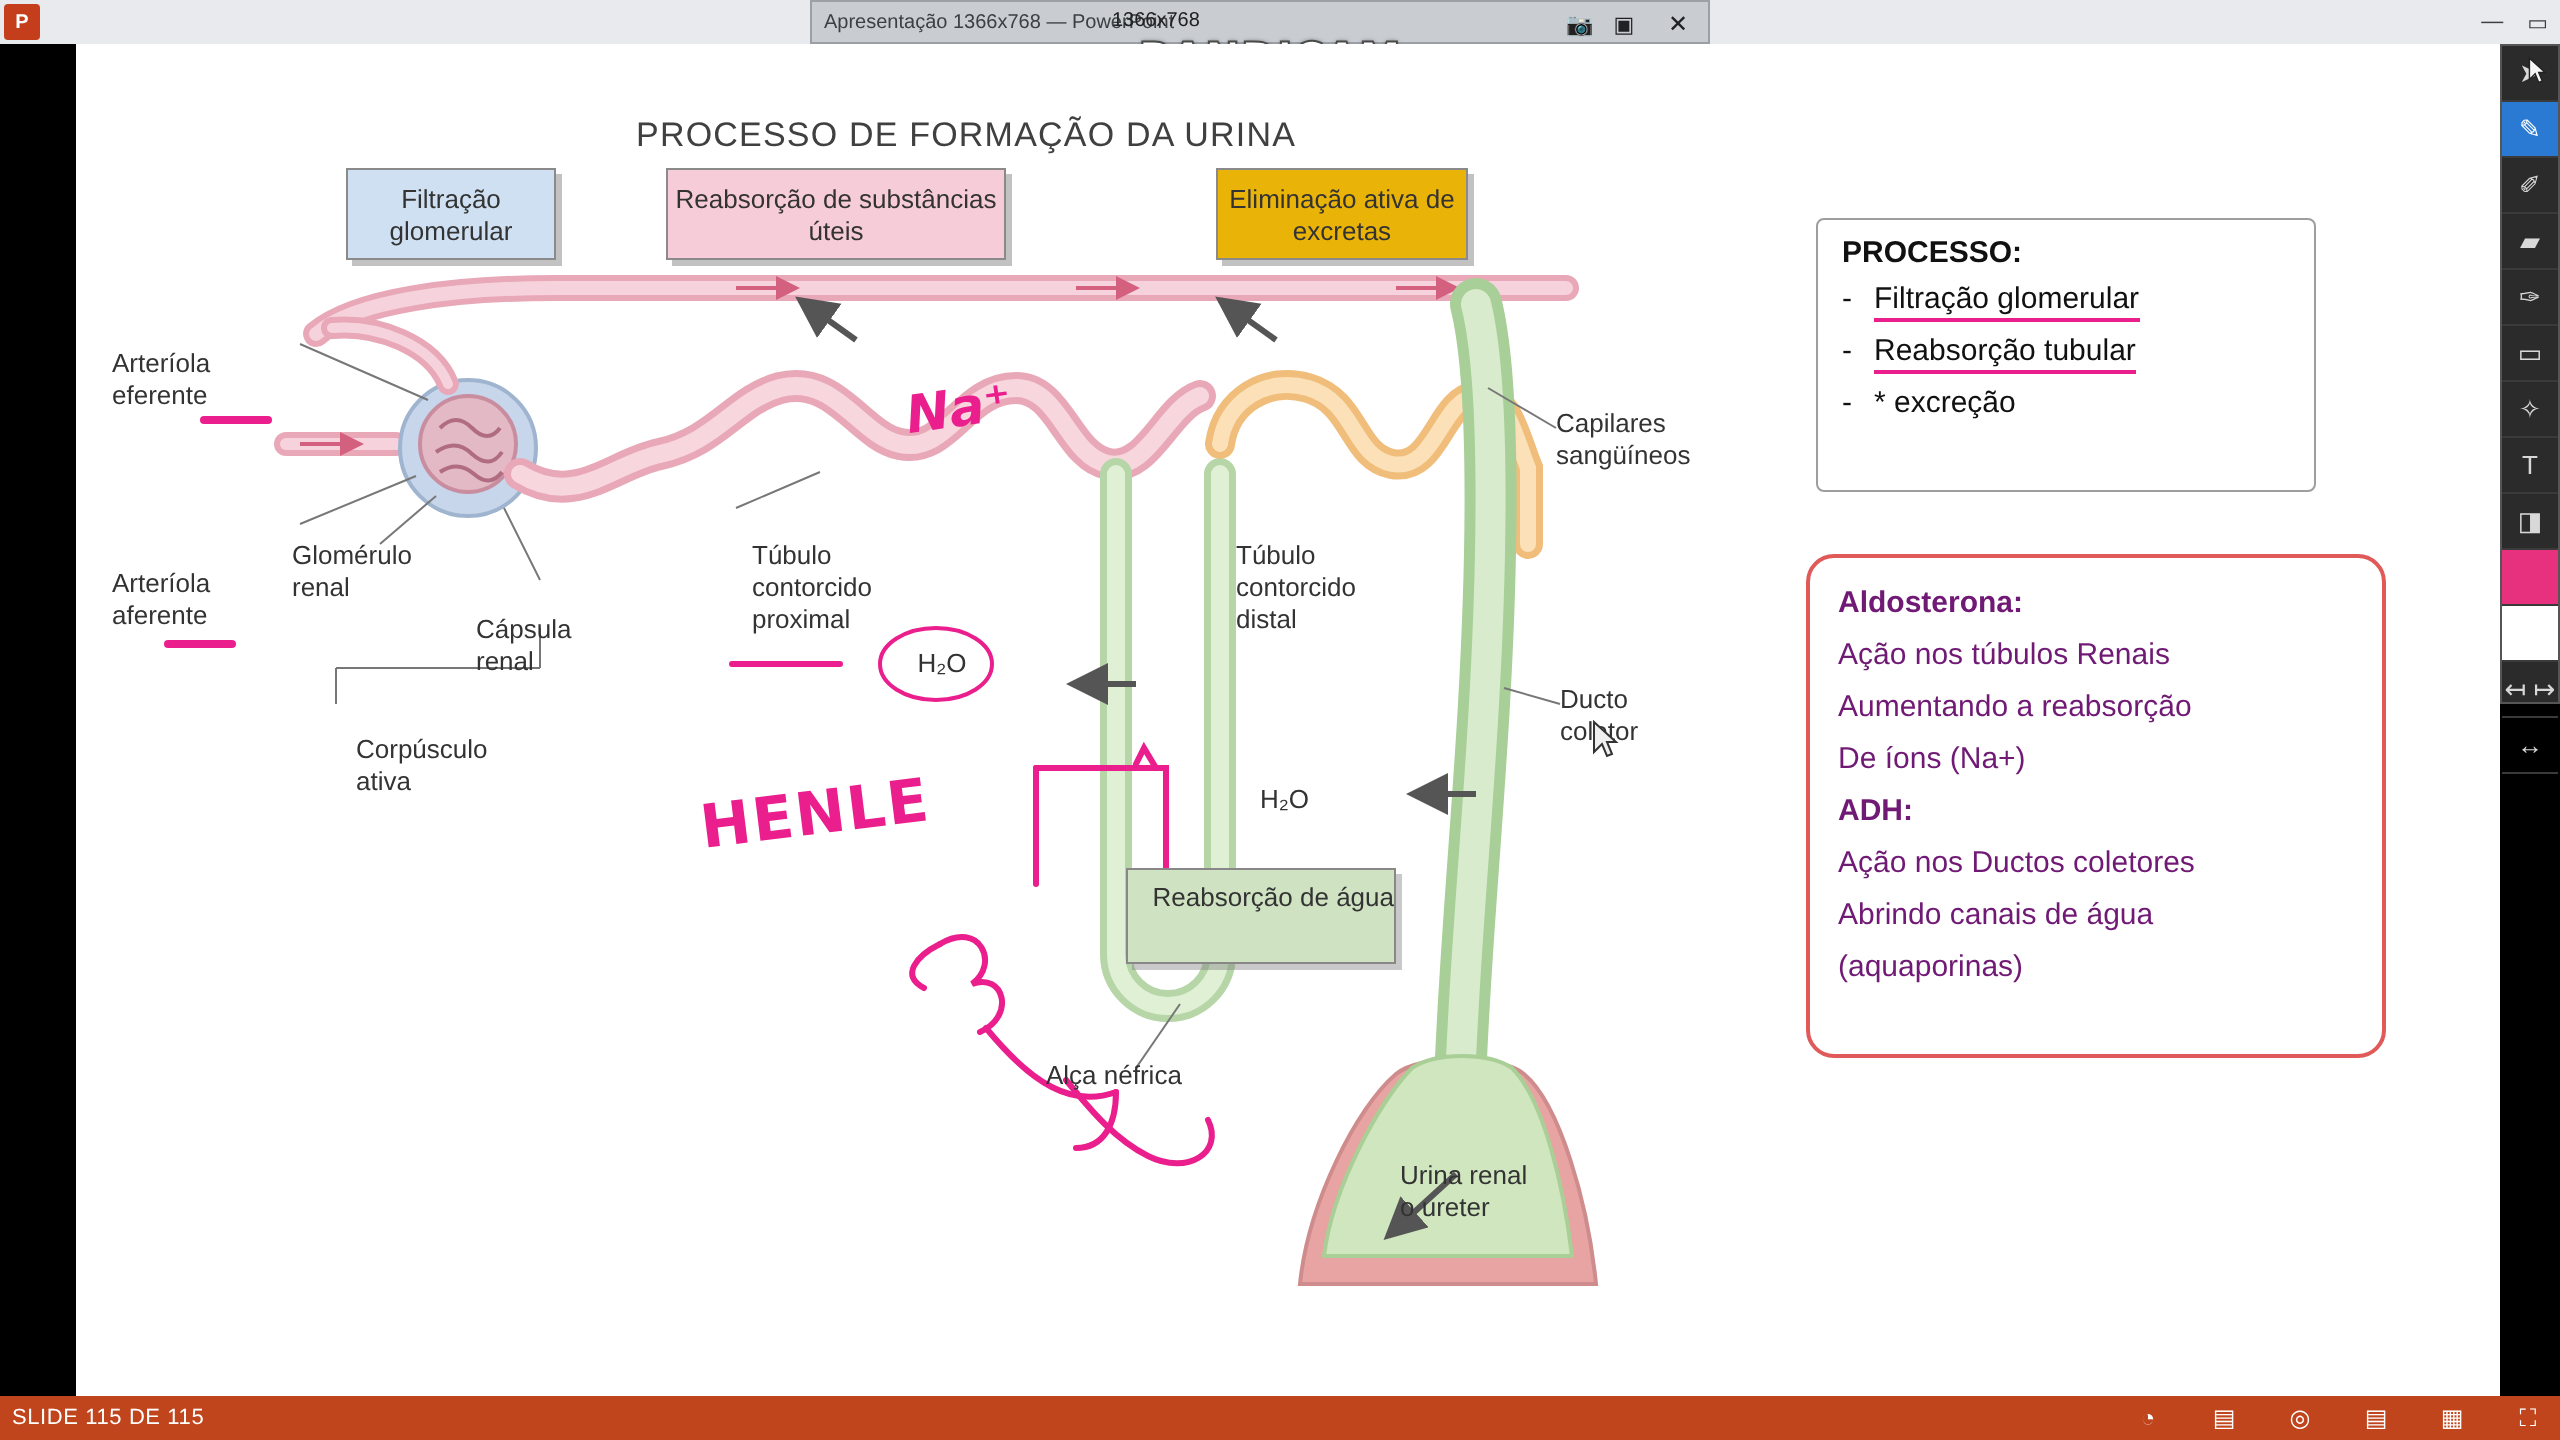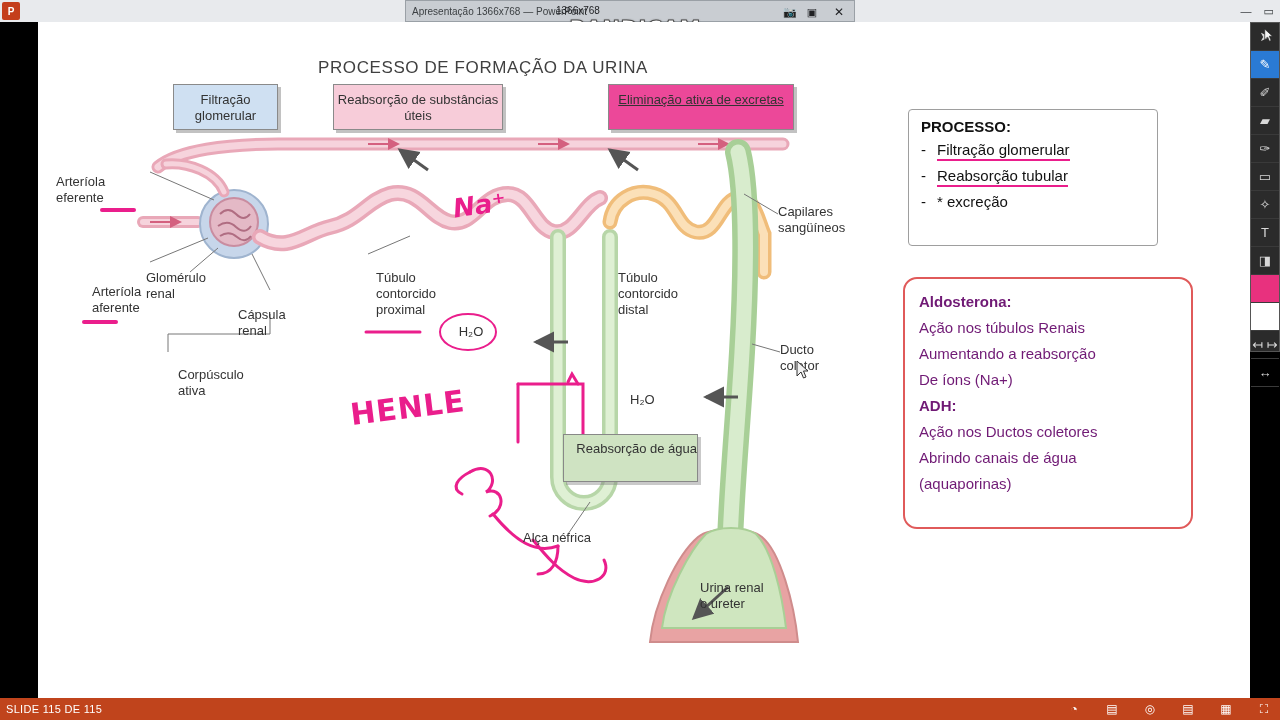--- a/index.html
+++ b/index.html
@@ -30,21 +30,21 @@
   .slide{position:absolute;left:0;top:0;width:1212px;height:676px;background:#fff;}
 
   .slide-title{position:absolute;left:280px;top:36px;font-size:17px;color:#404040;letter-spacing:.6px;
                font-family:"Liberation Sans",sans-serif;}
 
   
   .phase{position:absolute;box-sizing:border-box;border:1px solid #8a8a8a;text-align:center;font-size:13px;color:#333;
          padding-top:7px;line-height:16px;box-shadow:3px 3px 0 rgba(120,120,120,.45);}
   .phase.blue{left:135px;top:62px;width:105px;height:46px;background:#cfe0f2;}
   .phase.pink{left:295px;top:62px;width:170px;height:46px;background:#f7ccd9;}
-  .phase.orange{left:570px;top:62px;width:186px;height:46px;background:#ec4899;text-decoration:underline;}
+  .phase.orange{left:570px;top:62px;width:126px;height:46px;background:#eab308;}
 
   
   .lbl{position:absolute;font-size:13px;color:#333;line-height:16px;}
 
   .waterbox{position:absolute;left:525px;top:412px;width:135px;height:48px;background:#cfe3c2;border:1px solid #888;
             box-sizing:border-box;font-size:13px;color:#333;text-align:right;padding-top:6px;line-height:16px;
             box-shadow:3px 3px 0 rgba(120,120,120,.4);}
 
   
   .ink{position:absolute;color:#ea1e8c;font-family:"DejaVu Sans",sans-serif;}
@@ -201,21 +201,21 @@
         <path d="M455,492 C478,520 498,532 520,524"></path>
         <path d="M495,518 C508,534 520,548 536,556 C556,566 574,554 566,538"></path>
         <path d="M520,524 C520,540 514,552 500,552"></path>
       </g>
       <path d="M64,188 L96,188" stroke="#ea1e8c" stroke-width="4" stroke-linecap="round"></path>
       <path d="M46,300 L78,300" stroke="#ea1e8c" stroke-width="4" stroke-linecap="round"></path>
       <path d="M328,310 L382,310" stroke="#ea1e8c" stroke-width="3" stroke-linecap="round"></path>
     </svg>
 
     <div class="lbl" style="left:18px;top:152px;width:90px;">Arteríola eferente</div>
-    <div class="lbl" style="left:18px;top:262px;width:90px;margin-left:36px;">Arteríola aferente</div>
+    <div class="lbl" style="left:18px;top:262px;width:90px;">Arteríola aferente</div>
     <div class="lbl" style="left:108px;top:248px;width:80px;">Glomérulo renal</div>
     <div class="lbl" style="left:200px;top:285px;width:78px;">Cápsula renal</div>
     <div class="lbl" style="left:140px;top:345px;width:90px;">Corpúsculo ativa</div>
     <div class="lbl" style="left:338px;top:248px;width:84px;">Túbulo contorcido proximal</div>
     <div class="lbl" style="left:580px;top:248px;width:80px;">Túbulo contorcido distal</div>
     <div class="lbl" style="left:740px;top:182px;width:96px;">Capilares sangüíneos</div>
     <div class="lbl" style="left:742px;top:320px;width:70px;">Ducto coletor</div>
     <div class="lbl" style="left:485px;top:508px;width:70px;">Alça néfrica</div>
     <div class="lbl" style="left:662px;top:558px;width:70px;">Urina renal o ureter</div>
     <div class="lbl" style="left:410px;top:302px;width:46px;text-align:center;">H₂O</div>

